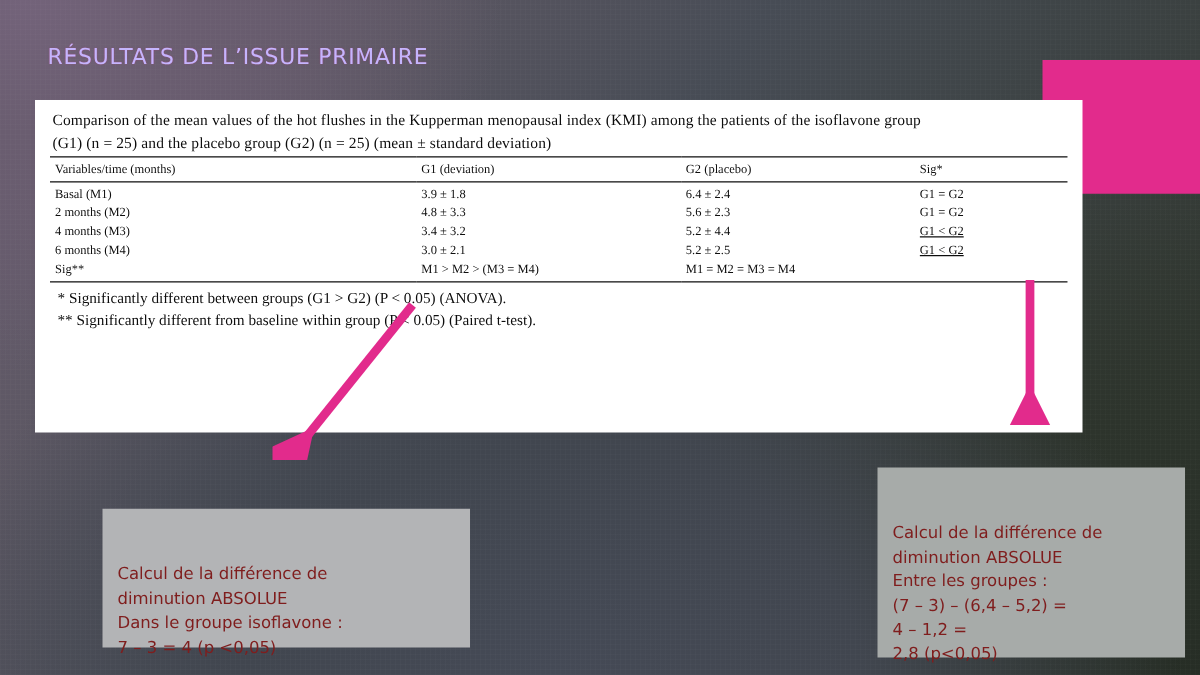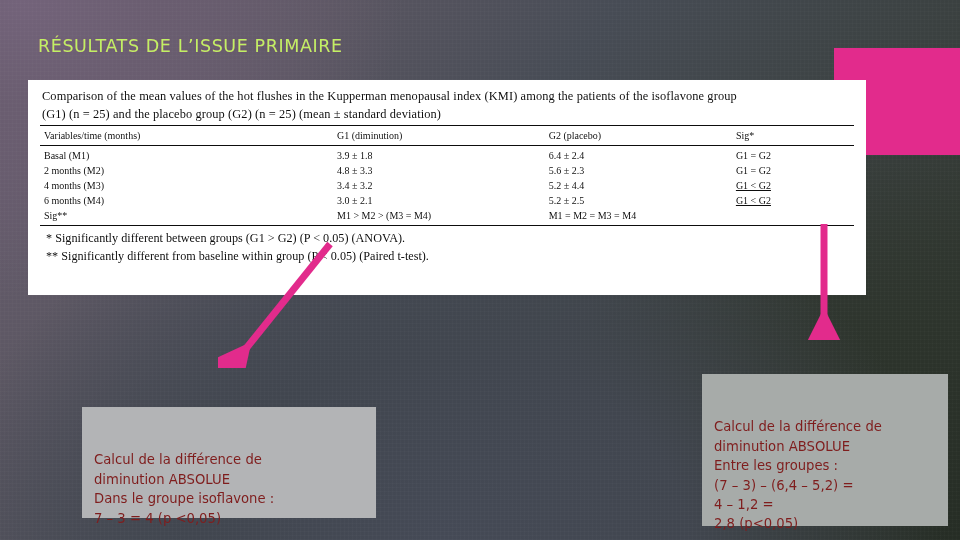--- a/index.html
+++ b/index.html
@@ -24,38 +24,38 @@
     background-image:
       repeating-linear-gradient(0deg, rgba(255,255,255,.018) 0 1px, rgba(0,0,0,0) 1px 4px),
       repeating-linear-gradient(90deg, rgba(255,255,255,.018) 0 1px, rgba(0,0,0,0) 1px 4px);
     opacity:.9;
   }
 
   
   #page-title {
     position:absolute; left:38px; top:36px;
     font-size:17.5px; letter-spacing:.6px;
-    color:#bef264;
+    color:#c4b5fd;
     font-family:"DejaVu Sans", sans-serif;
     font-weight:400;
     white-space:nowrap;
     text-shadow:0 0 1px rgba(224,39,143,.5);
   }
 
   
   #accent-block {
     position:absolute; left:834px; top:48px;
     width:126px; height:107px;
     background:#e22b8c;
   }
 
   
   #table-figure {
     position:absolute; left:28px; top:80px;
-    width:838px; height:215px;
+    width:838px; height:266px;
     background:#ffffff;
     font-family:"Liberation Serif", serif;
     color:#111;
     padding:8px 12px 4px 12px;
     filter:contrast(1.04) saturate(.9);
   }
   .tbl-caption {
     font-size:12.4px; line-height:1.42;
     letter-spacing:.1px;
     padding:0 2px 2px 2px;
@@ -122,21 +122,21 @@
   <div class="tbl-caption">
     <span>Comparison of the mean values of the hot flushes in the Kupperman menopausal index (KMI) among the patients of the isoflavone group</span>
     <br>
     <span>(G1) (n = 25) and the placebo group (G2) (n = 25) (mean ± standard deviation)</span>
   </div>
 
   <table class="kmi">
     <thead>
       <tr>
         <th class="col-a">Variables/time (months)</th>
-        <th class="col-b">G1 (diminution)</th>
+        <th class="col-b">G1 (deviation)</th>
         <th class="col-c">G2 (placebo)</th>
         <th class="col-d">Sig*</th>
       </tr>
     </thead>
     <tbody>
       <tr>
         <td>Basal (M1)</td>
         <td>3.9 ± 1.8</td>
         <td>6.4 ± 2.4</td>
         <td>G1 = G2</td>

